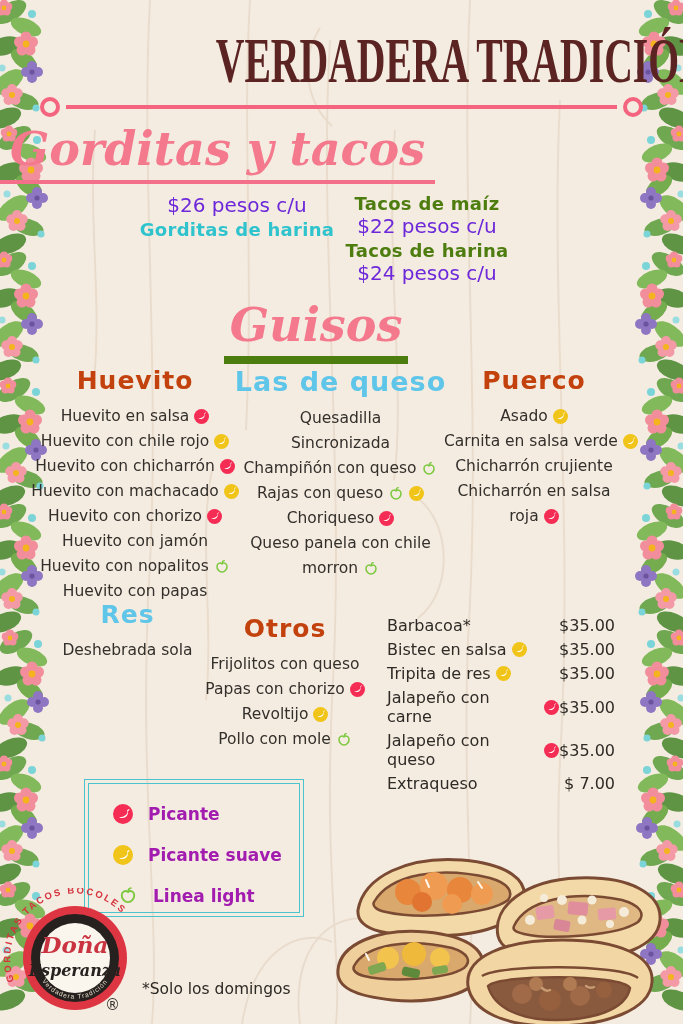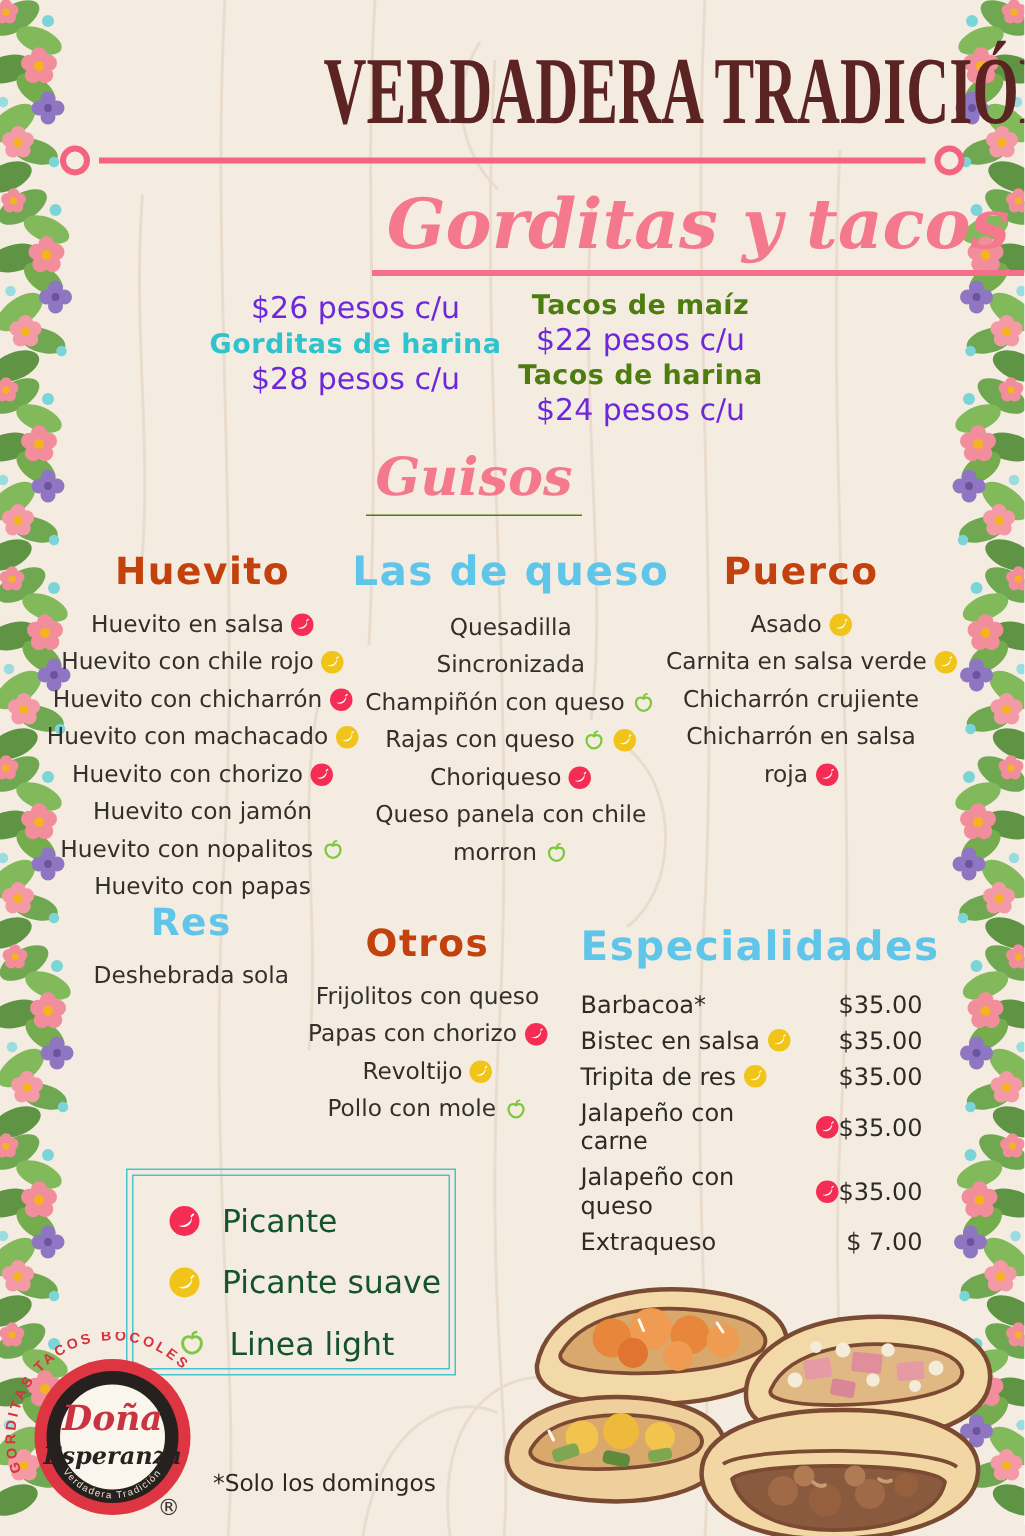--- a/index.html
+++ b/index.html
@@ -17,24 +17,24 @@
   
   .title-wrap{position:absolute;top:24px;left:0;width:683px;text-align:center;}
   .title{display:inline-block;font-family:"Liberation Serif",serif;font-weight:700;font-size:64px;
          color:#5B2423;white-space:nowrap;transform:scaleX(0.62);transform-origin:center;letter-spacing:0px;}
   .divider{position:absolute;top:105px;left:66px;right:66px;border-top:4px solid #F4647E;}
   .ring{position:absolute;top:97px;width:12px;height:12px;border:4px solid #F4647E;border-radius:50%;background:transparent;}
   .ring.l{left:40px;} .ring.r{right:40px;}
 
   
   .script-h{font-family:"DejaVu Serif",serif;font-style:italic;font-weight:700;color:#F4798D;}
-  #gorditas-h{position:absolute;top:122px;left:0;width:683px;text-align:right;}
+  #gorditas-h{position:absolute;top:122px;left:0;width:683px;text-align:left;}
   #gorditas-h span{display:inline-block;font-size:46px;border-bottom:4px solid #F4708A;padding:0 10px 4px;}
   #guisos-h{position:absolute;top:298px;left:0;width:632px;text-align:center;}
-  #guisos-h span{display:inline-block;font-size:35px;border-bottom:1px solid #4d7c0f;padding:0 6px 4px;}
+  #guisos-h span{display:inline-block;font-size:46px;border-bottom:8px solid #4d7c0f;padding:0 6px 4px;}
 
   
   .gcol{position:absolute;top:193px;width:250px;text-align:center;}
   #gcol-l{left:112px;} #gcol-r{left:302px;}
   .gname{font-size:18px;font-weight:700;letter-spacing:.3px;line-height:21px;}
   .cyan{color:#2FC3CE;} .pinkred{color:#4d7c0f;}
   .gprice{font-size:20px;font-weight:500;color:#6d28d9;line-height:22px;margin:1px 0 3px;}
 
   
   .col{position:absolute;text-align:center;}
@@ -53,21 +53,21 @@
   #esp{left:387px;top:616px;width:228px;text-align:left;}
   #esp .col-h{text-align:center;font-size:27px;margin-bottom:13px;}
   .sp-row{display:flex;align-items:center;margin-bottom:5px;font-size:16px;line-height:19px;}
   .sp-price{margin-left:auto;font-size:16px;}
 
   
   #legend{position:absolute;left:88px;top:783px;width:212px;height:130px;box-sizing:border-box;
           border:1.5px solid #49C3CE;outline:1.5px solid #49C3CE;outline-offset:3px;
           padding:13px 0 0 24px;}
   .leg-row{display:flex;align-items:center;gap:15px;height:34px;margin-bottom:7px;}
-  .leg-label{font-size:21px;color:#14532d;}
+  .leg-label{font-size:17px;color:#a21caf;font-weight:bold;}
 
   
   .dot{display:inline-flex;align-items:center;justify-content:center;width:15px;height:15px;
        border-radius:50%;vertical-align:middle;margin-left:5px;flex:none;}
   .dot svg{width:11px;height:11px;}
   .dot.big{width:20px;height:20px;margin-left:0;}
   .dot.big svg{width:15px;height:15px;}
   .red{background:#F52D55;} .yellow{background:#F0C419;}
   .apple{display:inline-flex;vertical-align:middle;margin-left:5px;flex:none;}
   .apple svg{width:16px;height:16px;}
@@ -189,21 +189,20 @@
     <div class="ring l"></div>
     <div class="ring r"></div>
 
     <div id="gorditas-h" class="script-h">
       <span>Gorditas y tacos</span>
     </div>
 
     <div class="gcol" id="gcol-l">
       <div class="gprice">$26 pesos c/u</div>
       <div class="gname cyan">Gorditas de harina</div>
-      <div class="gprice">$28 pesos c/u</div>
     </div>
     <div class="gcol" id="gcol-r">
       <div class="gname pinkred">Tacos de maíz</div>
       <div class="gprice">$22 pesos c/u</div>
       <div class="gname pinkred">Tacos de harina</div>
       <div class="gprice">$24 pesos c/u</div>
     </div>
 
     <div id="guisos-h" class="script-h">
       <span>Guisos</span>
@@ -314,21 +313,20 @@
             </svg>
           </span></div>
       <div class="item nw"><span>Pollo con mole</span><span class="apple">
             <svg viewBox="0 0 16 16">
               <use href="#apple"></use>
             </svg>
           </span></div>
     </div>
 
     <div class="col" id="esp">
-      <div class="col-h sky">Especialidades</div>
       <div class="sp-row">
           <span>Barbacoa*</span>
           <span class="sp-price">$35.00</span>
         </div>
       <div class="sp-row">
           <span>Bistec en salsa</span>
           <span class="dot yellow">
             <svg viewBox="0 0 16 16">
               <use href="#chili"></use>
             </svg>

